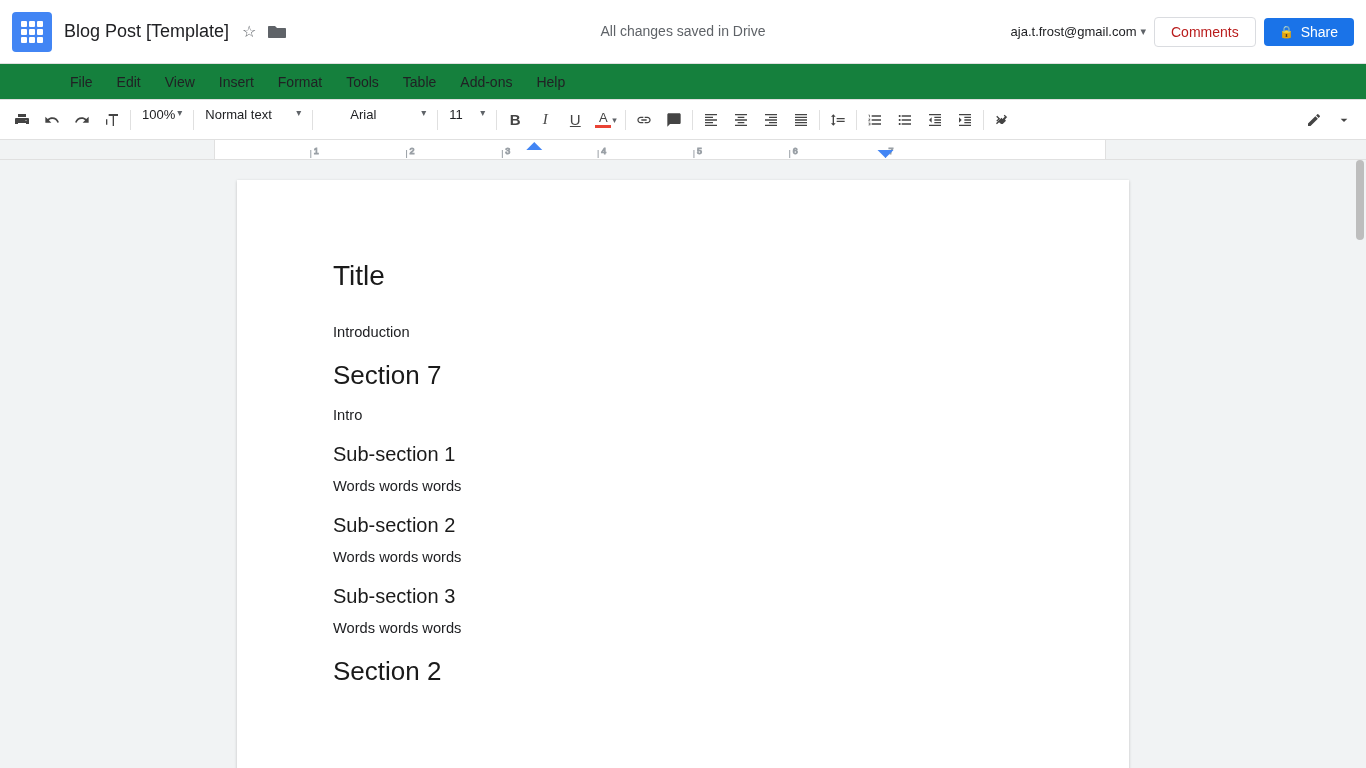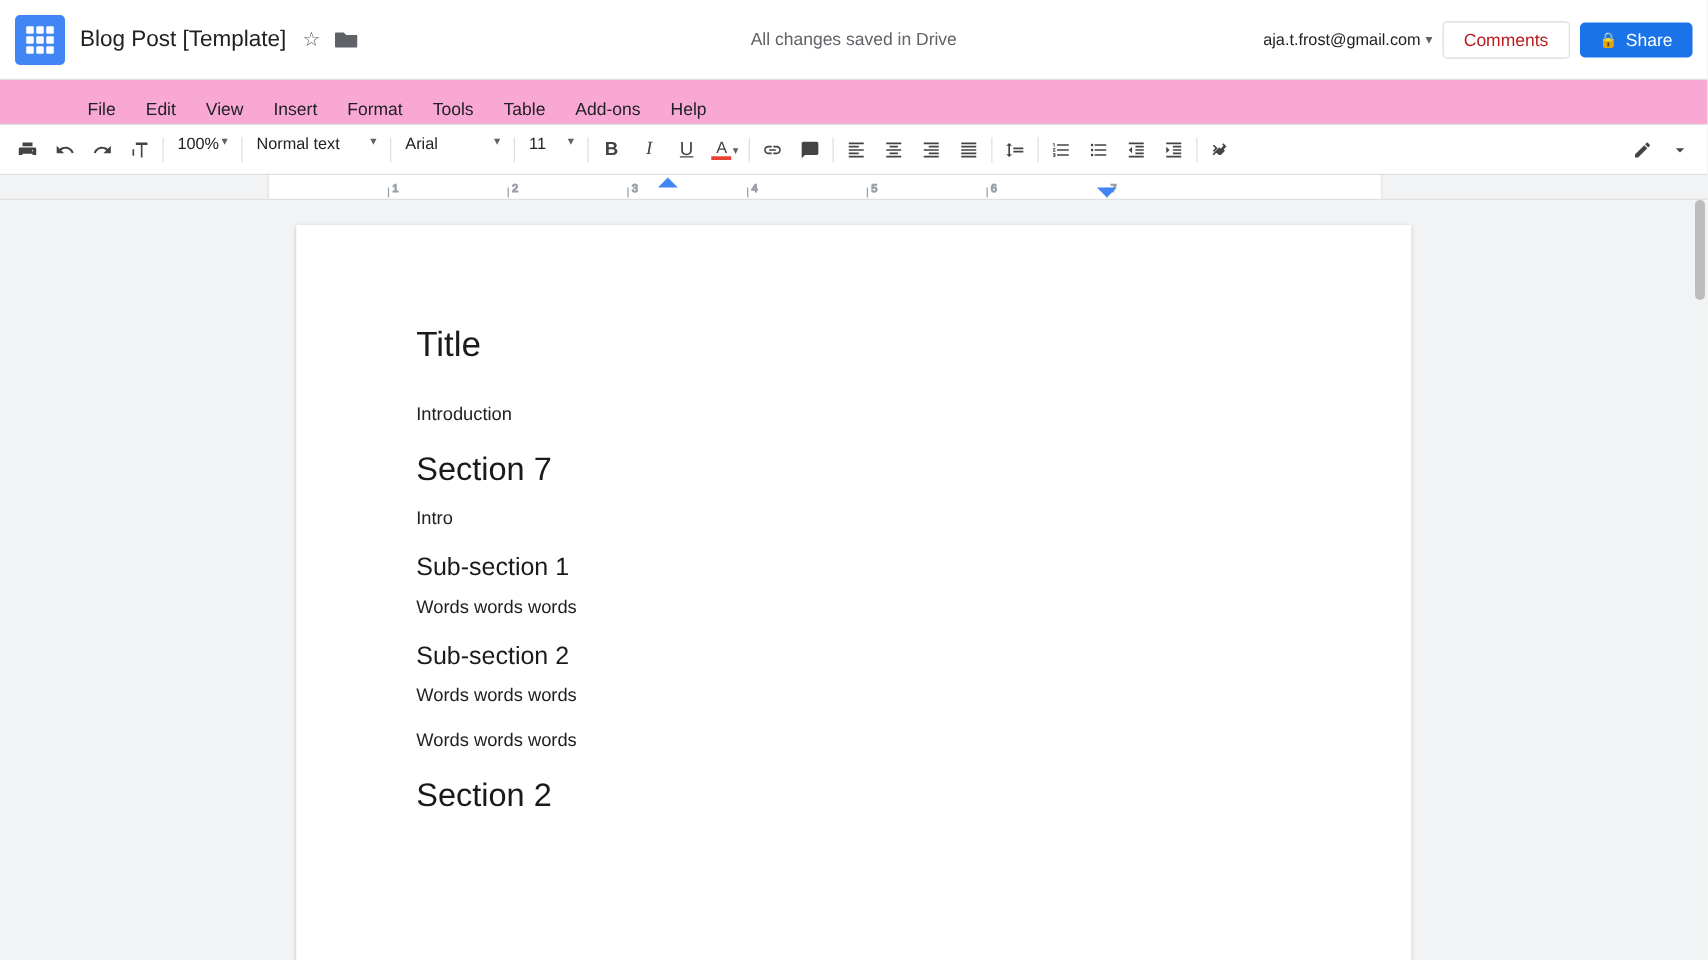--- a/index.html
+++ b/index.html
@@ -57,23 +57,23 @@
       padding: 6px 16px; border: none; border-radius: 4px;
       background: #1a73e8; color: #fff; font-size: 14px; cursor: pointer;
       display: flex; align-items: center; gap: 6px;
       font-family: Arial, sans-serif;
     }
     #share-btn .lock-icon { font-size: 12px; }
 
     
     #menu-bar {
       height: 36px;
-      background: #f9a8d4;
+      background: #15803d;
       display: flex;
-      align-items: flex-end;
+      align-items: center;
       padding: 0 60px;
       border-bottom: 1px solid #e0e0e0;
       gap: 4px;
     }
     .menu-item {
       padding: 4px 10px; font-size: 14px; color: #202124;
       cursor: pointer; border-radius: 4px;
       font-family: Arial, sans-serif;
     }
 
@@ -248,21 +248,21 @@
     <span class="arrow">▾</span>
   </div>
   <div class="tb-separator"></div>
 
   <div class="tb-dropdown" style="width:110px;">
     <span style="flex:1;">Normal text</span>
     <span class="arrow">▾</span>
   </div>
   <div class="tb-separator"></div>
 
-  <div class="tb-dropdown" style="width:90px;">
+  <div class="tb-dropdown" style="width:90px;margin-left:26px;">
     <span style="flex:1;">Arial</span>
     <span class="arrow">▾</span>
   </div>
   <div class="tb-separator"></div>
 
   <div class="tb-dropdown" style="width:50px;">
     <span style="flex:1;">11</span>
     <span class="arrow">▾</span>
   </div>
   <div class="tb-separator"></div>
@@ -403,19 +403,20 @@
 <div id="doc-area">
   <div id="page">
     <div class="doc-title">Title</div>
     <div class="doc-body">Introduction</div>
     <div class="doc-h1">Section 7</div>
     <div class="doc-body">Intro</div>
     <div class="doc-h2">Sub-section 1</div>
     <div class="doc-body">Words words words</div>
     <div class="doc-h2">Sub-section 2</div>
     <div class="doc-body">Words words words</div>
+    <div class="doc-h2">Sub-section 3</div>
     <div class="doc-body">Words words words</div>
     <div class="doc-h1">Section 2</div>
   </div>
   <div id="scrollbar">
     <div id="scrollbar-thumb"></div>
   </div>
 </div>
 
 </body></html>

